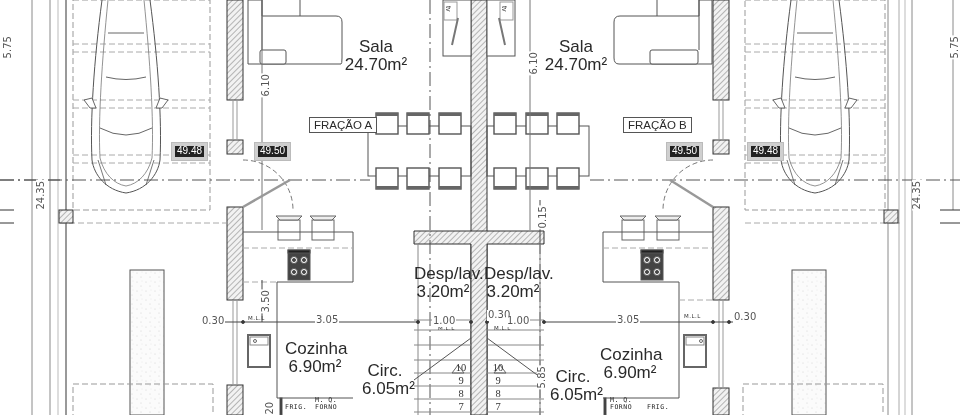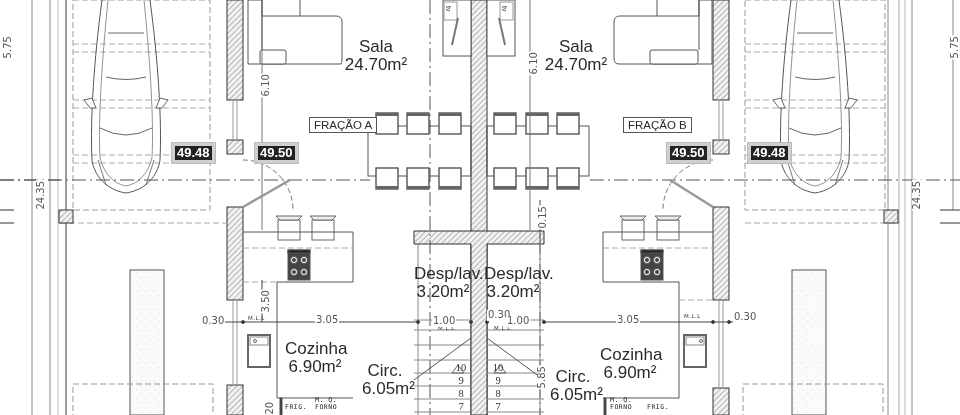--- a/index.html
+++ b/index.html
@@ -1,21 +1,21 @@
 <!DOCTYPE html>
 <html><head>
   <meta charset="utf-8">
   <style>
     html, body { margin: 0; padding: 0; background: #ffffff; }
     body { width: 960px; height: 415px; overflow: hidden; position: relative; font-family: "Liberation Sans", sans-serif; }
     #plan { position: absolute; left: 0; top: 0; width: 960px; height: 415px; }
     .lbl { position: absolute; color: #2a2a2a; font-family: "Liberation Sans", sans-serif; text-align: center; white-space: nowrap; line-height: 1.05; }
     .room { font-size: 17px; }
     .frac { font-size: 11.5px; border: 1px solid #555; background: #fff; padding: 1px 4px; }
-    .elev { font-size: 13px; font-weight: bold; background: #222; color: #fff; padding: 0 2px; border: 3px solid #cfcfcf; box-shadow: 0 0 0 1px #bbb; }
+    .elev { font-size: 10px; font-weight: normal; background: #222; color: #fff; padding: 0 2px; border: 3px solid #cfcfcf; box-shadow: 0 0 0 1px #bbb; }
     .dim { font-size: 10px; color: #555; font-family: "DejaVu Sans", sans-serif; background: #fff; padding: 0 1px; }
     .dimv { transform: rotate(-90deg); transform-origin: center center; }
     .mll { font-size: 5.5px; color: #333; font-family: "DejaVu Sans", sans-serif; letter-spacing: 0.5px; }
     .appl { font-size: 6.5px; color: #222; font-family: "DejaVu Sans Mono", monospace; letter-spacing: 0.5px; line-height: 1.15; }
     .step { font-size: 10.5px; font-family: "Liberation Serif", serif; color: #333; }
     .tv { font-size: 7px; color: #333; transform: rotate(90deg); }
   </style>
 </head>
 <body>
 

